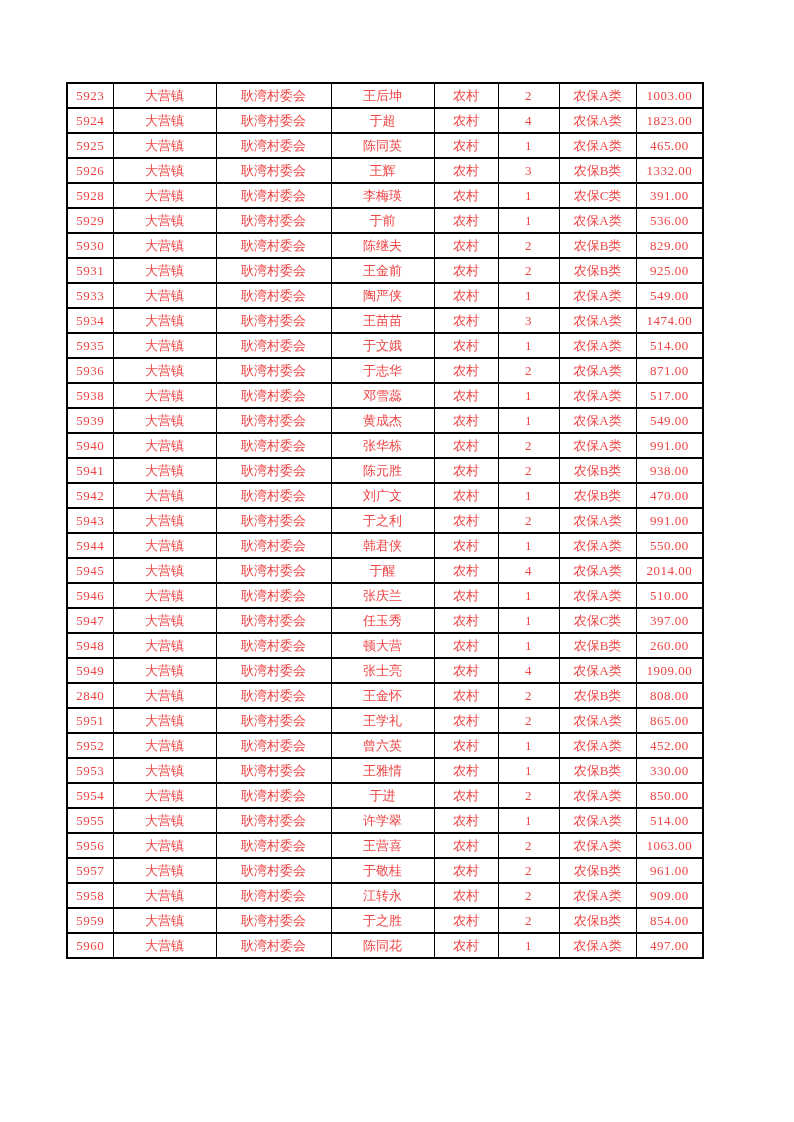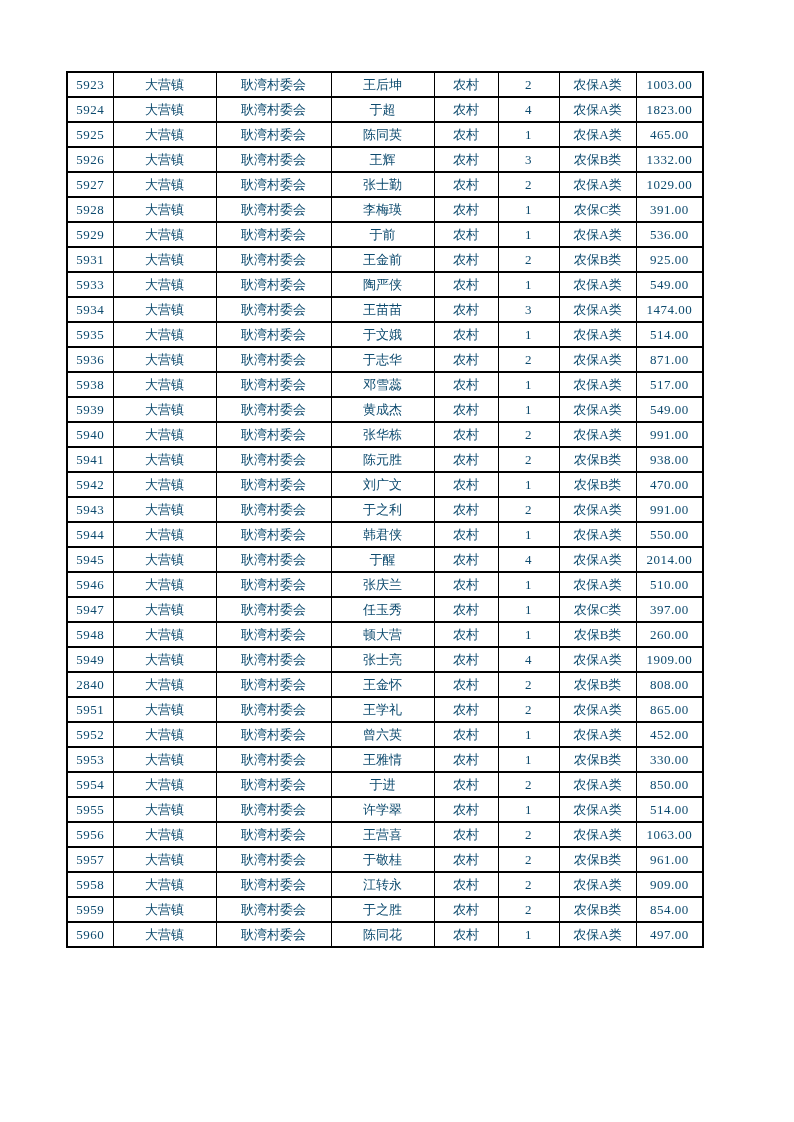--- a/index.html
+++ b/index.html
@@ -11,25 +11,25 @@
     position: relative;
     width: 794px;
     height: 1122px;
     background: #ffffff;
     overflow: hidden;
     font-family: "Liberation Serif", "DejaVu Serif", serif;
   }
   table.benefit-table {
     position: absolute;
     left: 66px;
-    top: 71px;
+    top: 82px;
     border-collapse: collapse;
     table-layout: fixed;
     width: 636px;
-    color: #0c4a6e;
+    color: #ef4444;
   }
   table.benefit-table td {
     border-left: 1px solid #000;
     border-right: 1px solid #000;
     border-top: 2px solid #000;
     border-bottom: 2px solid #000;
     height: 23px;
     padding: 0 2px;
     text-align: center;
     vertical-align: middle;
@@ -97,48 +97,48 @@
           <td class="col-id">5926</td>
           <td class="col-town">大营镇</td>
           <td class="col-village">耿湾村委会</td>
           <td class="col-name">王辉</td>
           <td class="col-residence">农村</td>
           <td class="col-count">3</td>
           <td class="col-category">农保B类</td>
           <td class="col-amount">1332.00</td>
         </tr>
         <tr>
-          <td class="col-id">5927</td>
-          <td class="col-town">大营镇</td>
-          <td class="col-village">耿湾村委会</td>
-          <td class="col-name">张士勤</td>
-          <td class="col-residence">农村</td>
-          <td class="col-count">2</td>
-          <td class="col-category">农保A类</td>
-          <td class="col-amount">1029.00</td>
-        </tr>
-        <tr>
           <td class="col-id">5928</td>
           <td class="col-town">大营镇</td>
           <td class="col-village">耿湾村委会</td>
           <td class="col-name">李梅瑛</td>
           <td class="col-residence">农村</td>
           <td class="col-count">1</td>
           <td class="col-category">农保C类</td>
           <td class="col-amount">391.00</td>
         </tr>
         <tr>
           <td class="col-id">5929</td>
           <td class="col-town">大营镇</td>
           <td class="col-village">耿湾村委会</td>
           <td class="col-name">于前</td>
           <td class="col-residence">农村</td>
           <td class="col-count">1</td>
           <td class="col-category">农保A类</td>
           <td class="col-amount">536.00</td>
+        </tr>
+        <tr>
+          <td class="col-id">5930</td>
+          <td class="col-town">大营镇</td>
+          <td class="col-village">耿湾村委会</td>
+          <td class="col-name">陈继夫</td>
+          <td class="col-residence">农村</td>
+          <td class="col-count">2</td>
+          <td class="col-category">农保B类</td>
+          <td class="col-amount">829.00</td>
         </tr>
         <tr>
           <td class="col-id">5931</td>
           <td class="col-town">大营镇</td>
           <td class="col-village">耿湾村委会</td>
           <td class="col-name">王金前</td>
           <td class="col-residence">农村</td>
           <td class="col-count">2</td>
           <td class="col-category">农保B类</td>
           <td class="col-amount">925.00</td>

